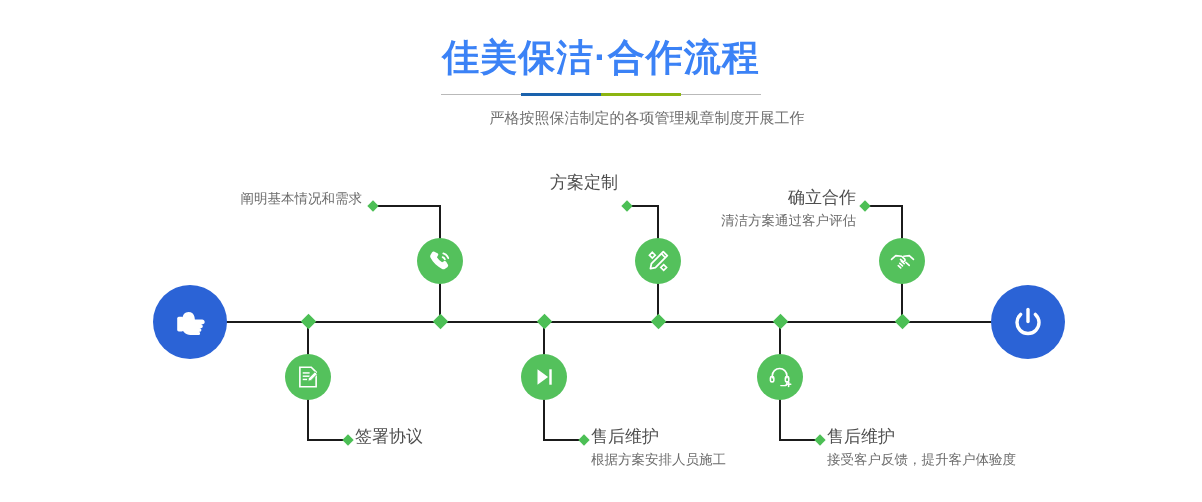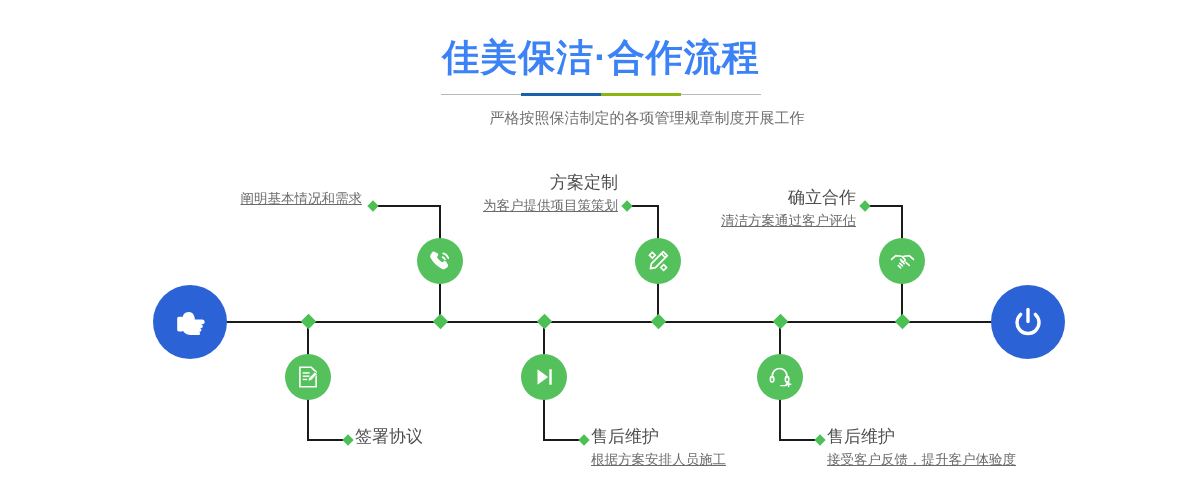--- a/index.html
+++ b/index.html
@@ -157,21 +157,20 @@
     font-size: 17px;
     line-height: 22px;
     color: #4e4e4e;
     font-weight: normal;
   }
   .node-desc {
     font-size: 13.5px;
     line-height: 20px;
     color: #6b6b6b;
     margin-top: 2px;
-    text-decoration: underline;
   }
   .node-label.align-right { text-align: right; }
   .node-label.align-left  { text-align: left; }
 </style>
 </head>
 <body>
 
 <div id="page">
 
   <div class="header">
@@ -251,21 +250,20 @@
       <svg width="26" height="26" viewBox="0 0 32 32">
         <path d="M22.5 4.6l4.9 4.9-14.6 14.6-6.1 1.2 1.2-6.1z" fill="none" stroke="#ffffff" stroke-width="2.2" stroke-linejoin="round"></path>
         <line x1="20.2" y1="7" x2="25" y2="11.8" stroke="#ffffff" stroke-width="2"></line>
         <path d="M9 5.2l3.6 3.6-3.6 3.6-3.6-3.6z" fill="none" stroke="#ffffff" stroke-width="2"></path>
         <path d="M23 20.4l3.6 3.6-3.6 3.6-3.6-3.6z" fill="none" stroke="#ffffff" stroke-width="2"></path>
       </svg>
     </span>
   </div>
   <div class="node-label align-right" style="left:452px; top:172px; width:166px;">
     <div class="node-title">方案定制</div>
-    <div class="node-desc">为客户提供项目策策划</div>
   </div>
 
   <div class="diamond" style="left:539px; top:316px;"></div>
   <div class="vline" style="left:543px; top:321px; height:119px;"></div>
   <div class="hline" style="left:543px; top:439px; width:40px;"></div>
   <div class="diamond small" style="left:580px; top:436px;"></div>
   <div class="bubble" style="left:521px; top:354px;">
     <span>
       <svg width="26" height="26" viewBox="0 0 32 32">
         <path d="M8 6.5l13 9.5-13 9.5z" fill="#ffffff"></path>

